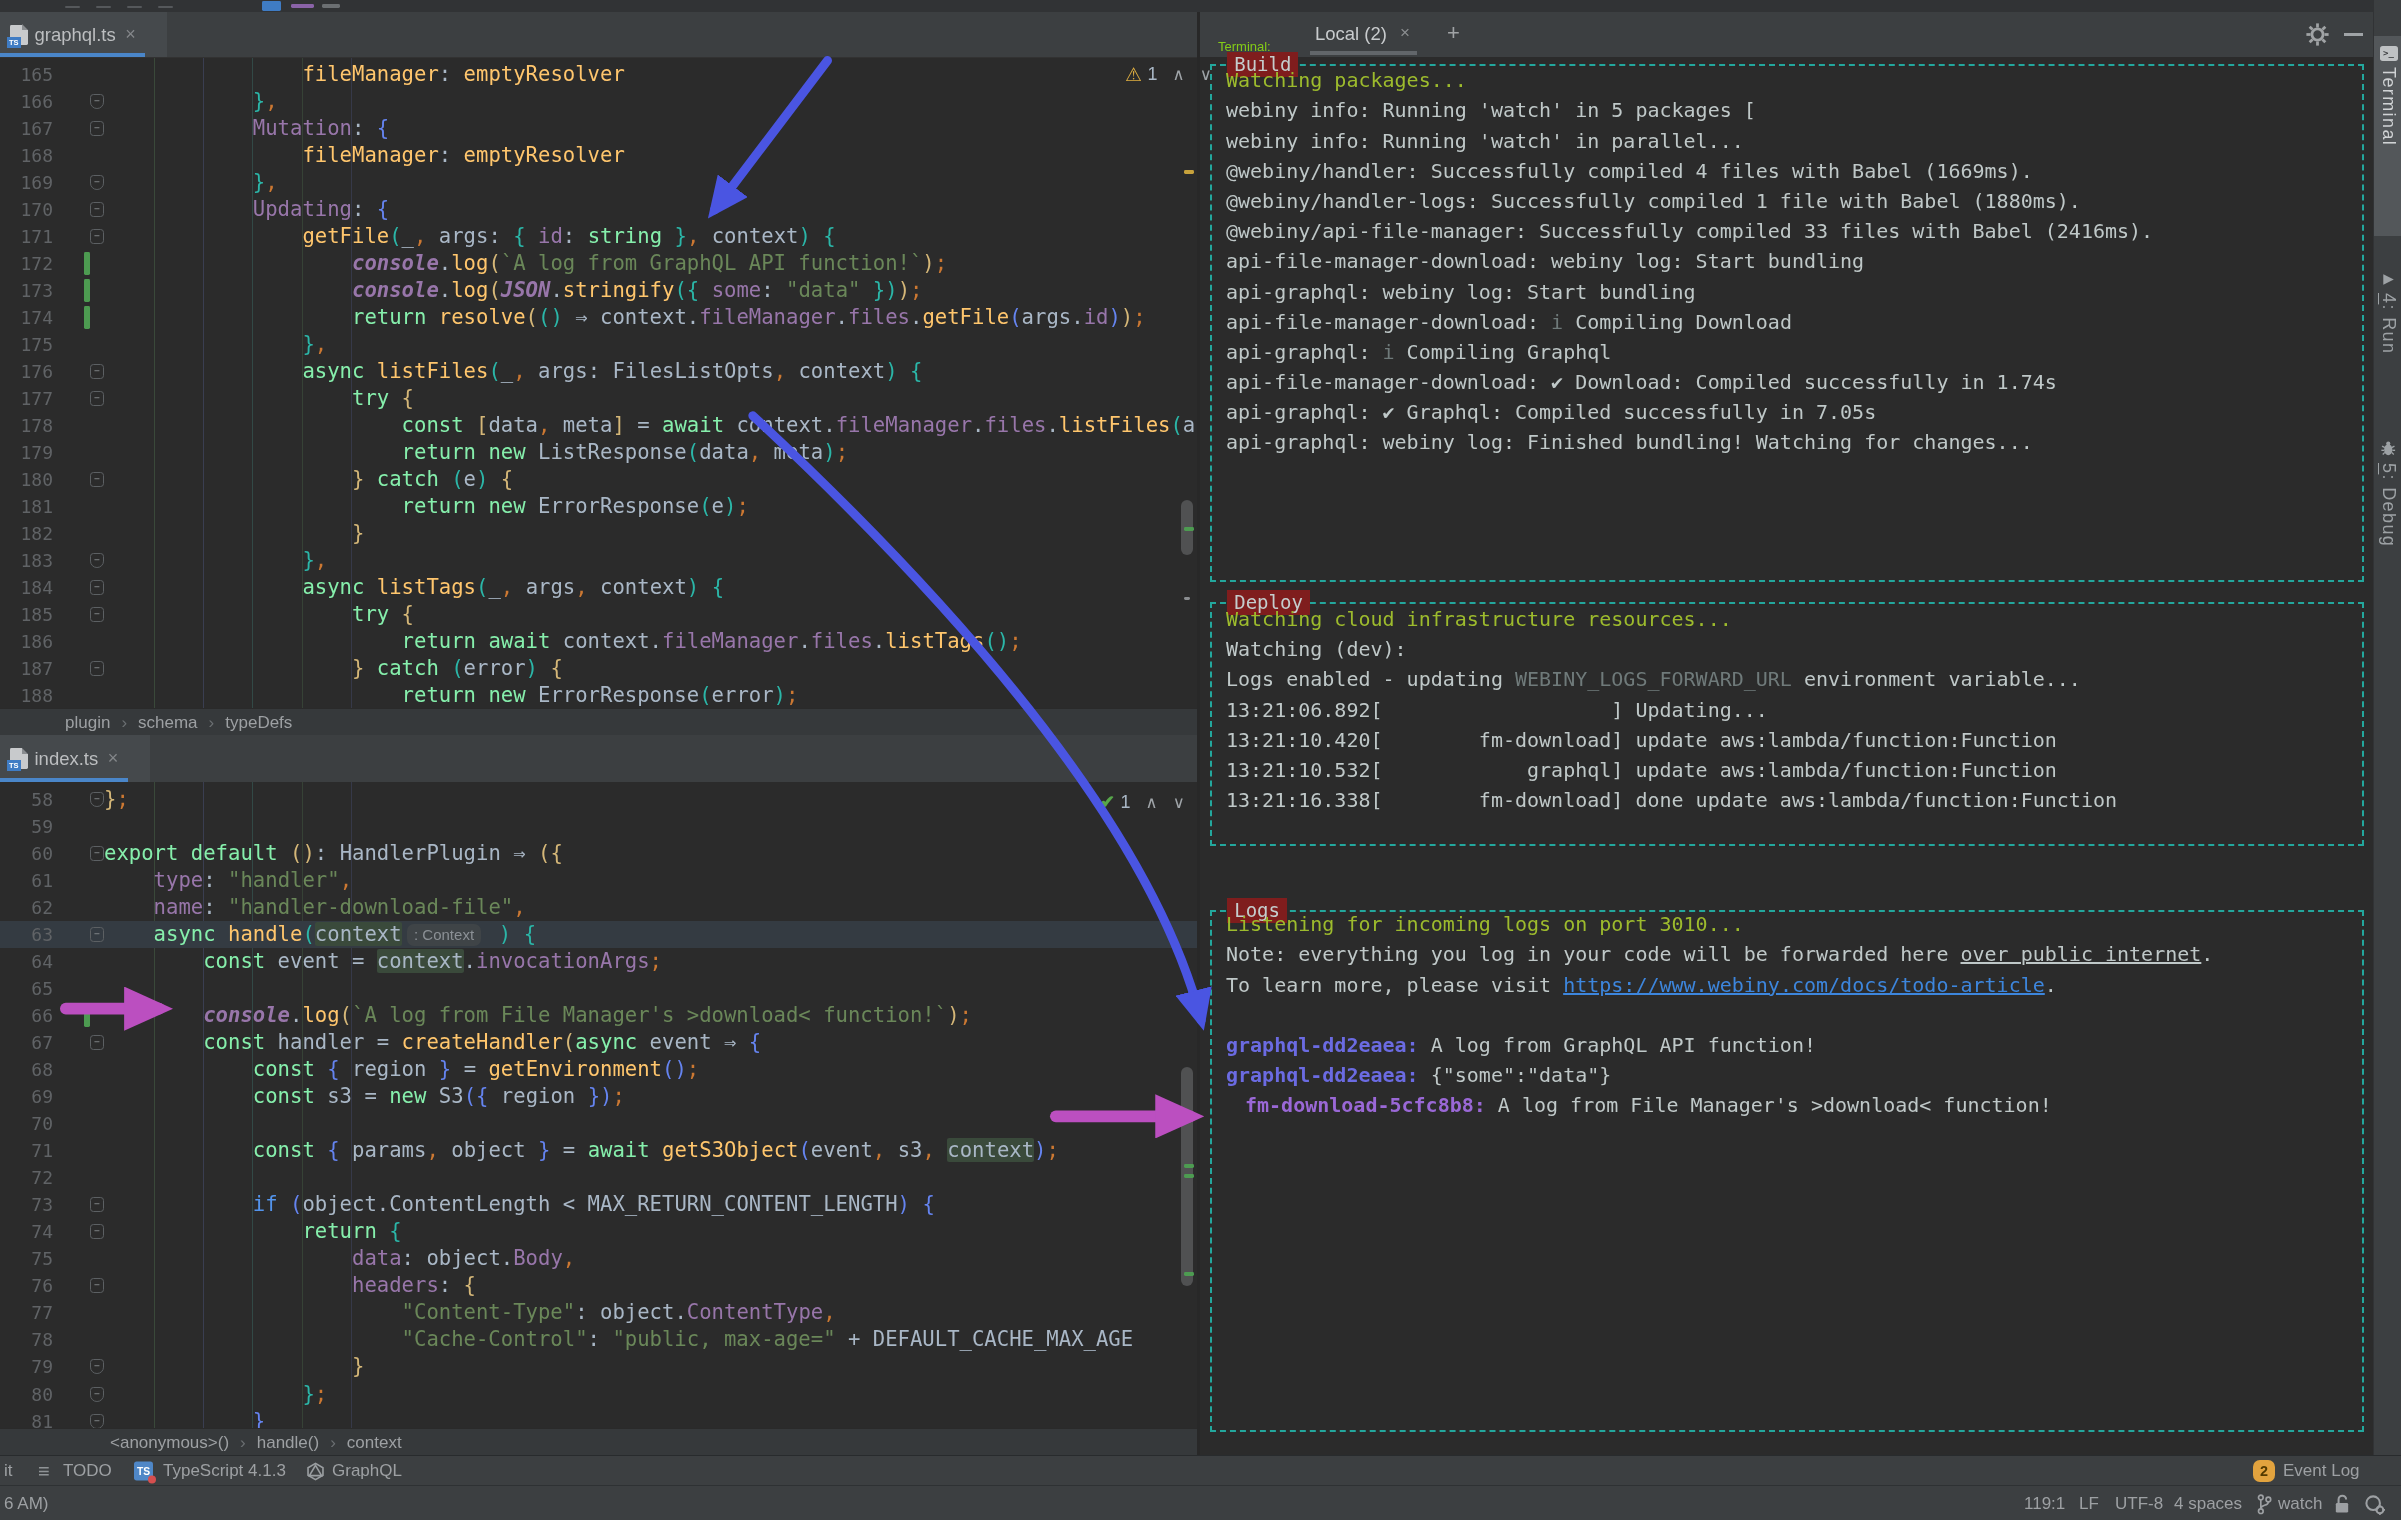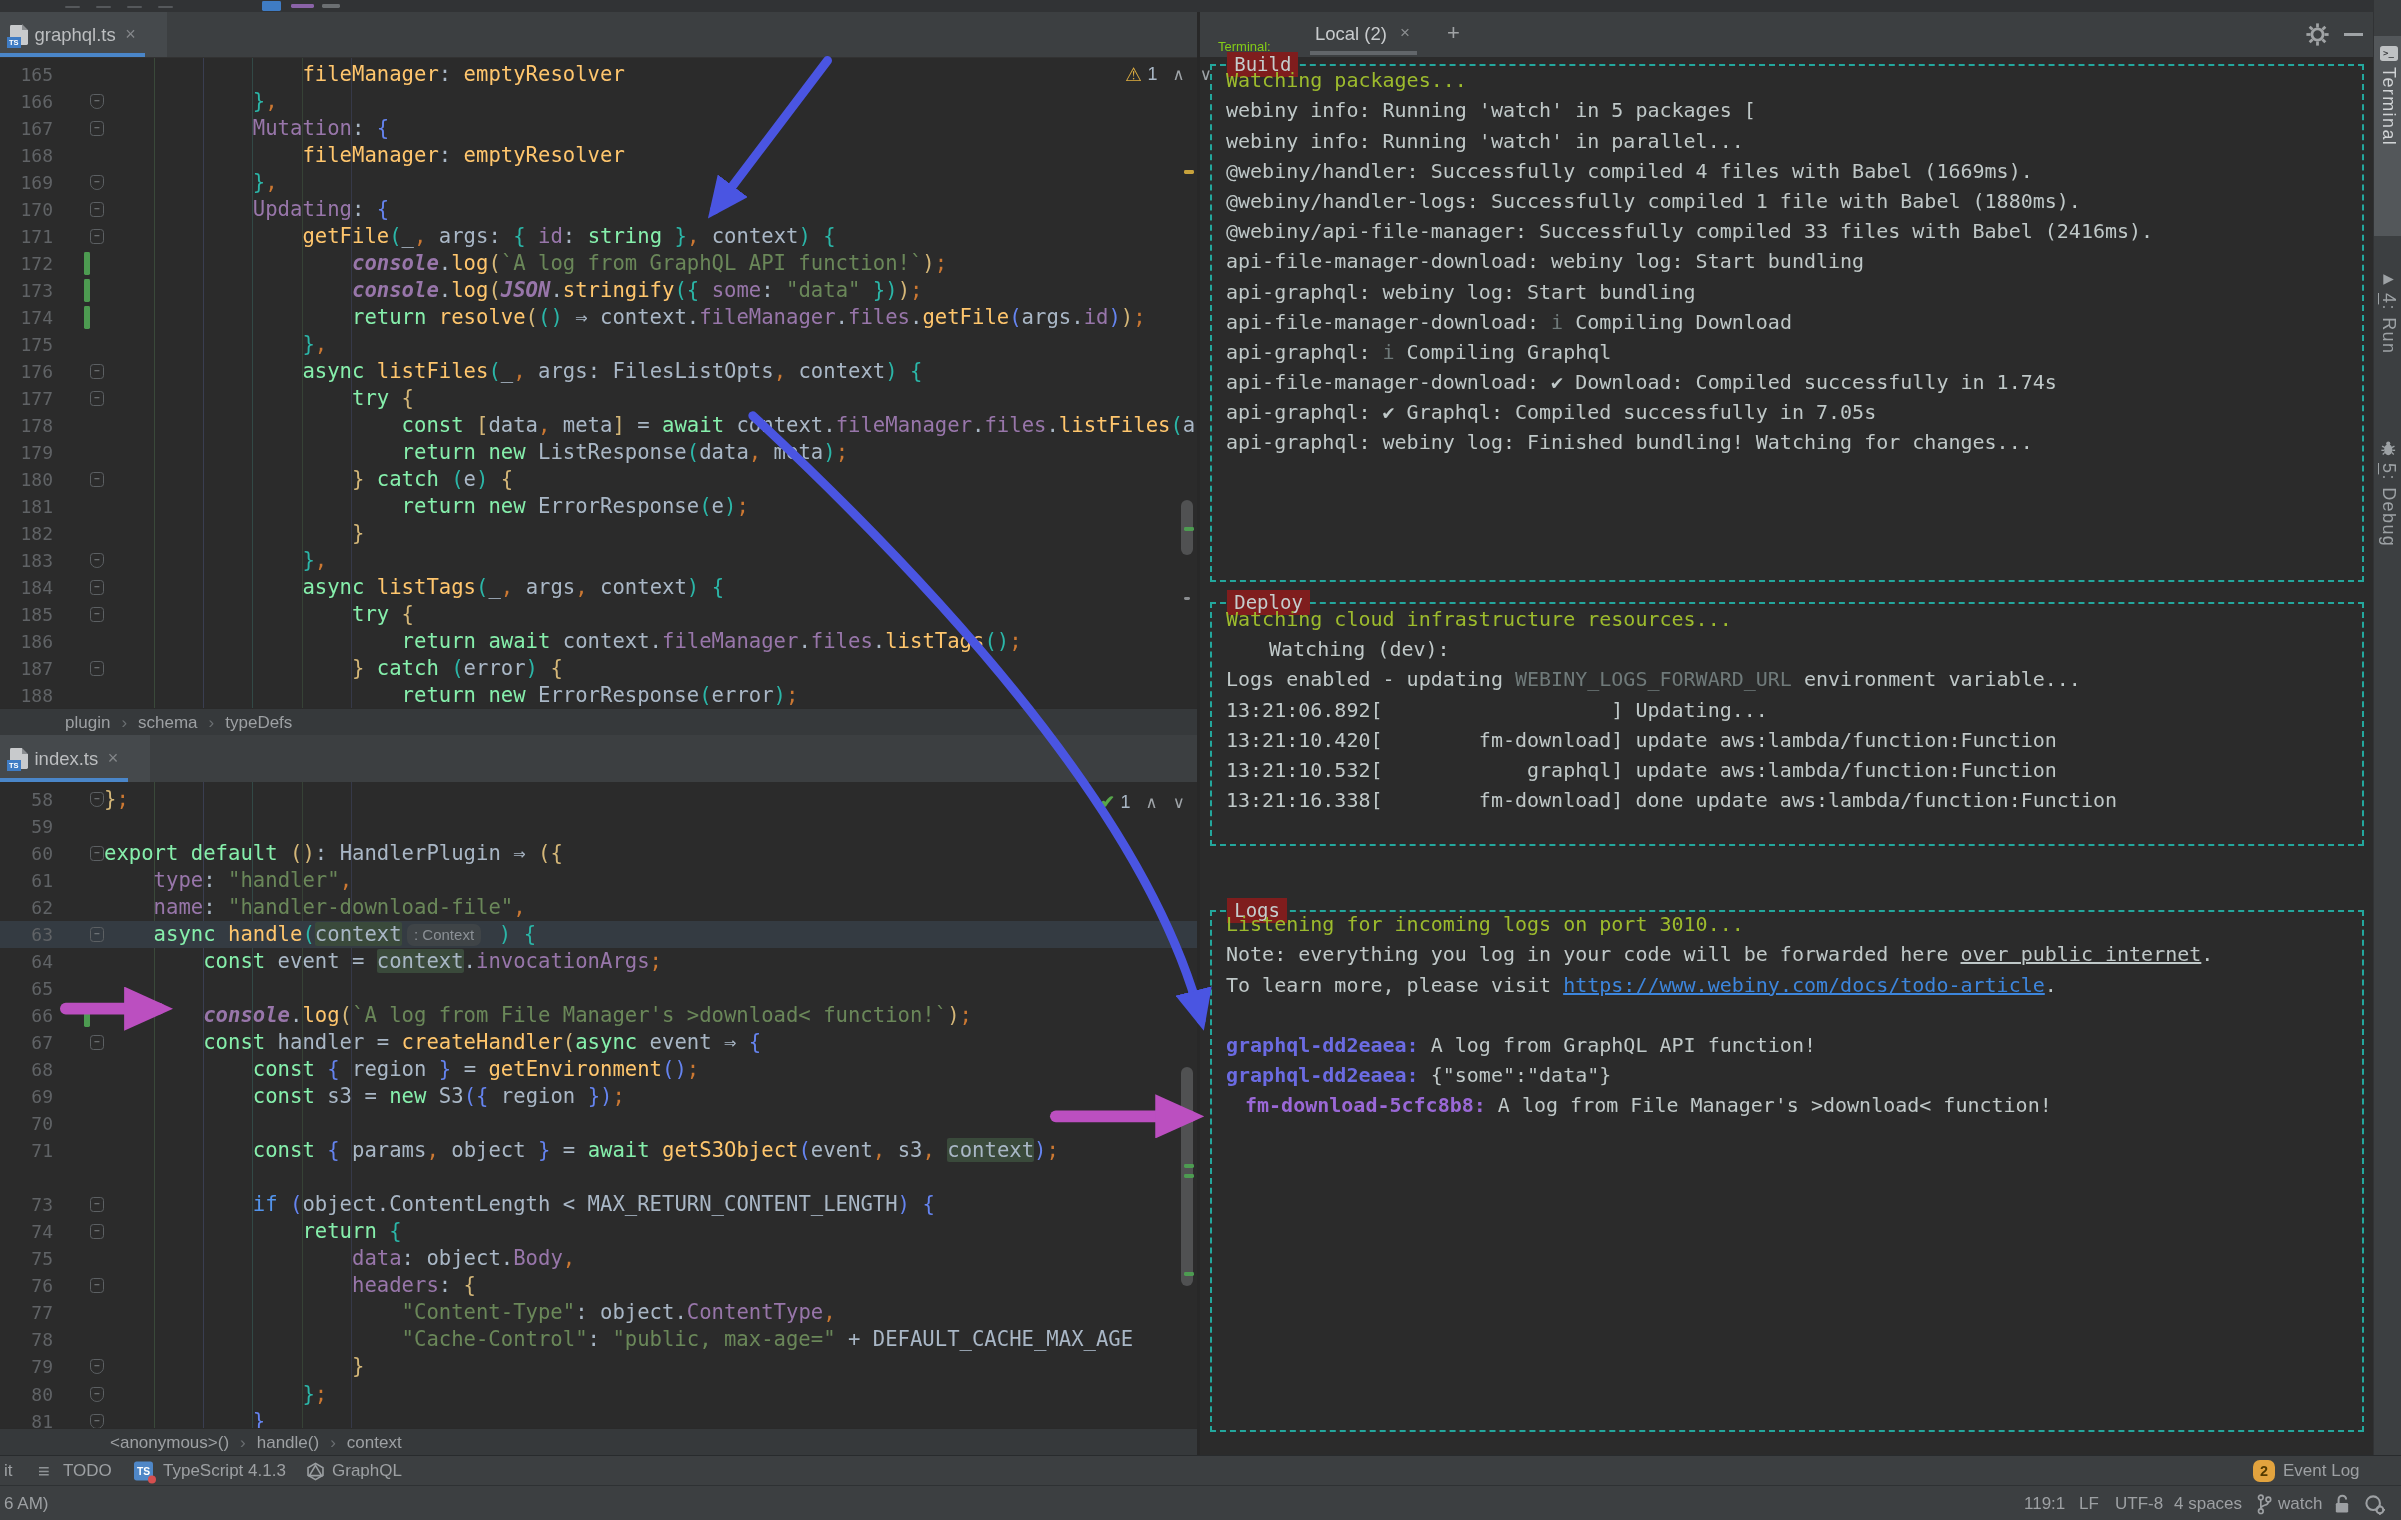--- a/index.html
+++ b/index.html
@@ -308,20 +308,24 @@
         <pre class="code"><span>            </span><span class="k">const </span><span class="w">s3</span><span class="w"> = </span><span class="k">new </span><span class="w">S3</span><span class="c3">(</span><span class="c3">{ </span><span class="w">region</span><span class="c3"> }</span><span class="c3">)</span><span class="o">;</span></pre>
       </div>
       <div class="eline" style="top: 328px;">
         <span class="ln">70</span>
         <pre class="code"><span></span></pre>
       </div>
       <div class="eline" style="top: 355px;">
         <span class="ln">71</span>
         <pre class="code"><span>            </span><span class="k">const </span><span class="c3">{ </span><span class="w">params</span><span class="o">, </span><span class="w">object</span><span class="c3"> }</span><span class="w"> = </span><span class="k">await </span><span class="f">getS3Object</span><span class="c3">(</span><span class="w">event</span><span class="o">, </span><span class="w">s3</span><span class="o">, </span><span class="whl">context</span><span class="c3">)</span><span class="o">;</span></pre>
       </div>
+      <div class="eline" style="top: 382px;">
+        <span class="ln">72</span>
+        <pre class="code"><span></span></pre>
+      </div>
       <div class="eline" style="top: 409px;">
         <span class="ln">73</span>
         <div class="fold">−</div>
         <pre class="code"><span>            </span><span class="b">if </span><span class="c3">(</span><span class="w">object</span><span class="w">.</span><span class="w">ContentLength</span><span class="w"> &lt; </span><span class="w">MAX_RETURN_CONTENT_LENGTH</span><span class="c3">)</span><span class="w"> </span><span class="c3">{</span></pre>
       </div>
       <div class="eline" style="top: 436px;">
         <span class="ln">74</span>
         <div class="fold">−</div>
         <pre class="code"><span>                </span><span class="k">return </span><span class="c2">{</span></pre>
       </div>
@@ -410,21 +414,21 @@
         <pre class="tline" style="top: 211px;"><span class="tt">api-graphql: webiny log: Start bundling</span></pre>
         <pre class="tline" style="top: 241px;"><span class="tt">api-file-manager-download: </span><span class="td">i</span><span class="tt"> Compiling Download</span></pre>
         <pre class="tline" style="top: 271px;"><span class="tt">api-graphql: </span><span class="td">i</span><span class="tt"> Compiling Graphql</span></pre>
         <pre class="tline" style="top: 301px;"><span class="tt">api-file-manager-download: ✔ Download: Compiled successfully in 1.74s</span></pre>
         <pre class="tline" style="top: 331px;"><span class="tt">api-graphql: ✔ Graphql: Compiled successfully in 7.05s</span></pre>
         <pre class="tline" style="top: 361px;"><span class="tt">api-graphql: webiny log: Finished bundling! Watching for changes...</span></pre>
       </div>
       <div class="tbox" style="left: 10.3px; top: 544px; width: 1154px; height: 244px;">
         <span class="tbox-label">Deploy</span>
         <pre class="tline" style="top: 0px;"><span class="tg">Watching cloud infrastructure resources...</span></pre>
-        <pre class="tline" style="top: 30px; margin-left: 43px;"><span class="tt">Watching (dev):</span></pre>
+        <pre class="tline" style="top: 30px;"><span class="tt">Watching (dev):</span></pre>
         <pre class="tline" style="top: 60px;"><span class="tt">Logs enabled - updating </span><span class="td">WEBINY_LOGS_FORWARD_URL</span><span class="tt"> environment variable...</span></pre>
         <pre class="tline" style="top: 91px;"><span class="tt">13:21:06.892[                   ] Updating...</span></pre>
         <pre class="tline" style="top: 121px;"><span class="tt">13:21:10.420[        fm-download] update aws:lambda/function:Function</span></pre>
         <pre class="tline" style="top: 151px;"><span class="tt">13:21:10.532[            graphql] update aws:lambda/function:Function</span></pre>
         <pre class="tline" style="top: 181px;"><span class="tt">13:21:16.338[        fm-download] done update aws:lambda/function:Function</span></pre>
       </div>
       <div class="tbox" style="left: 10.3px; top: 852px; width: 1154px; height: 522px;">
         <span class="tbox-label">Logs</span>
         <pre class="tline" style="top: -2.7px;"><span class="tg">Listening for incoming logs on port 3010...</span></pre>
         <pre class="tline" style="top: 27.4px;"><span class="tt">Note: everything you log in your code will be forwarded here </span><span class="tu">over public internet</span><span class="tt">.</span></pre>

